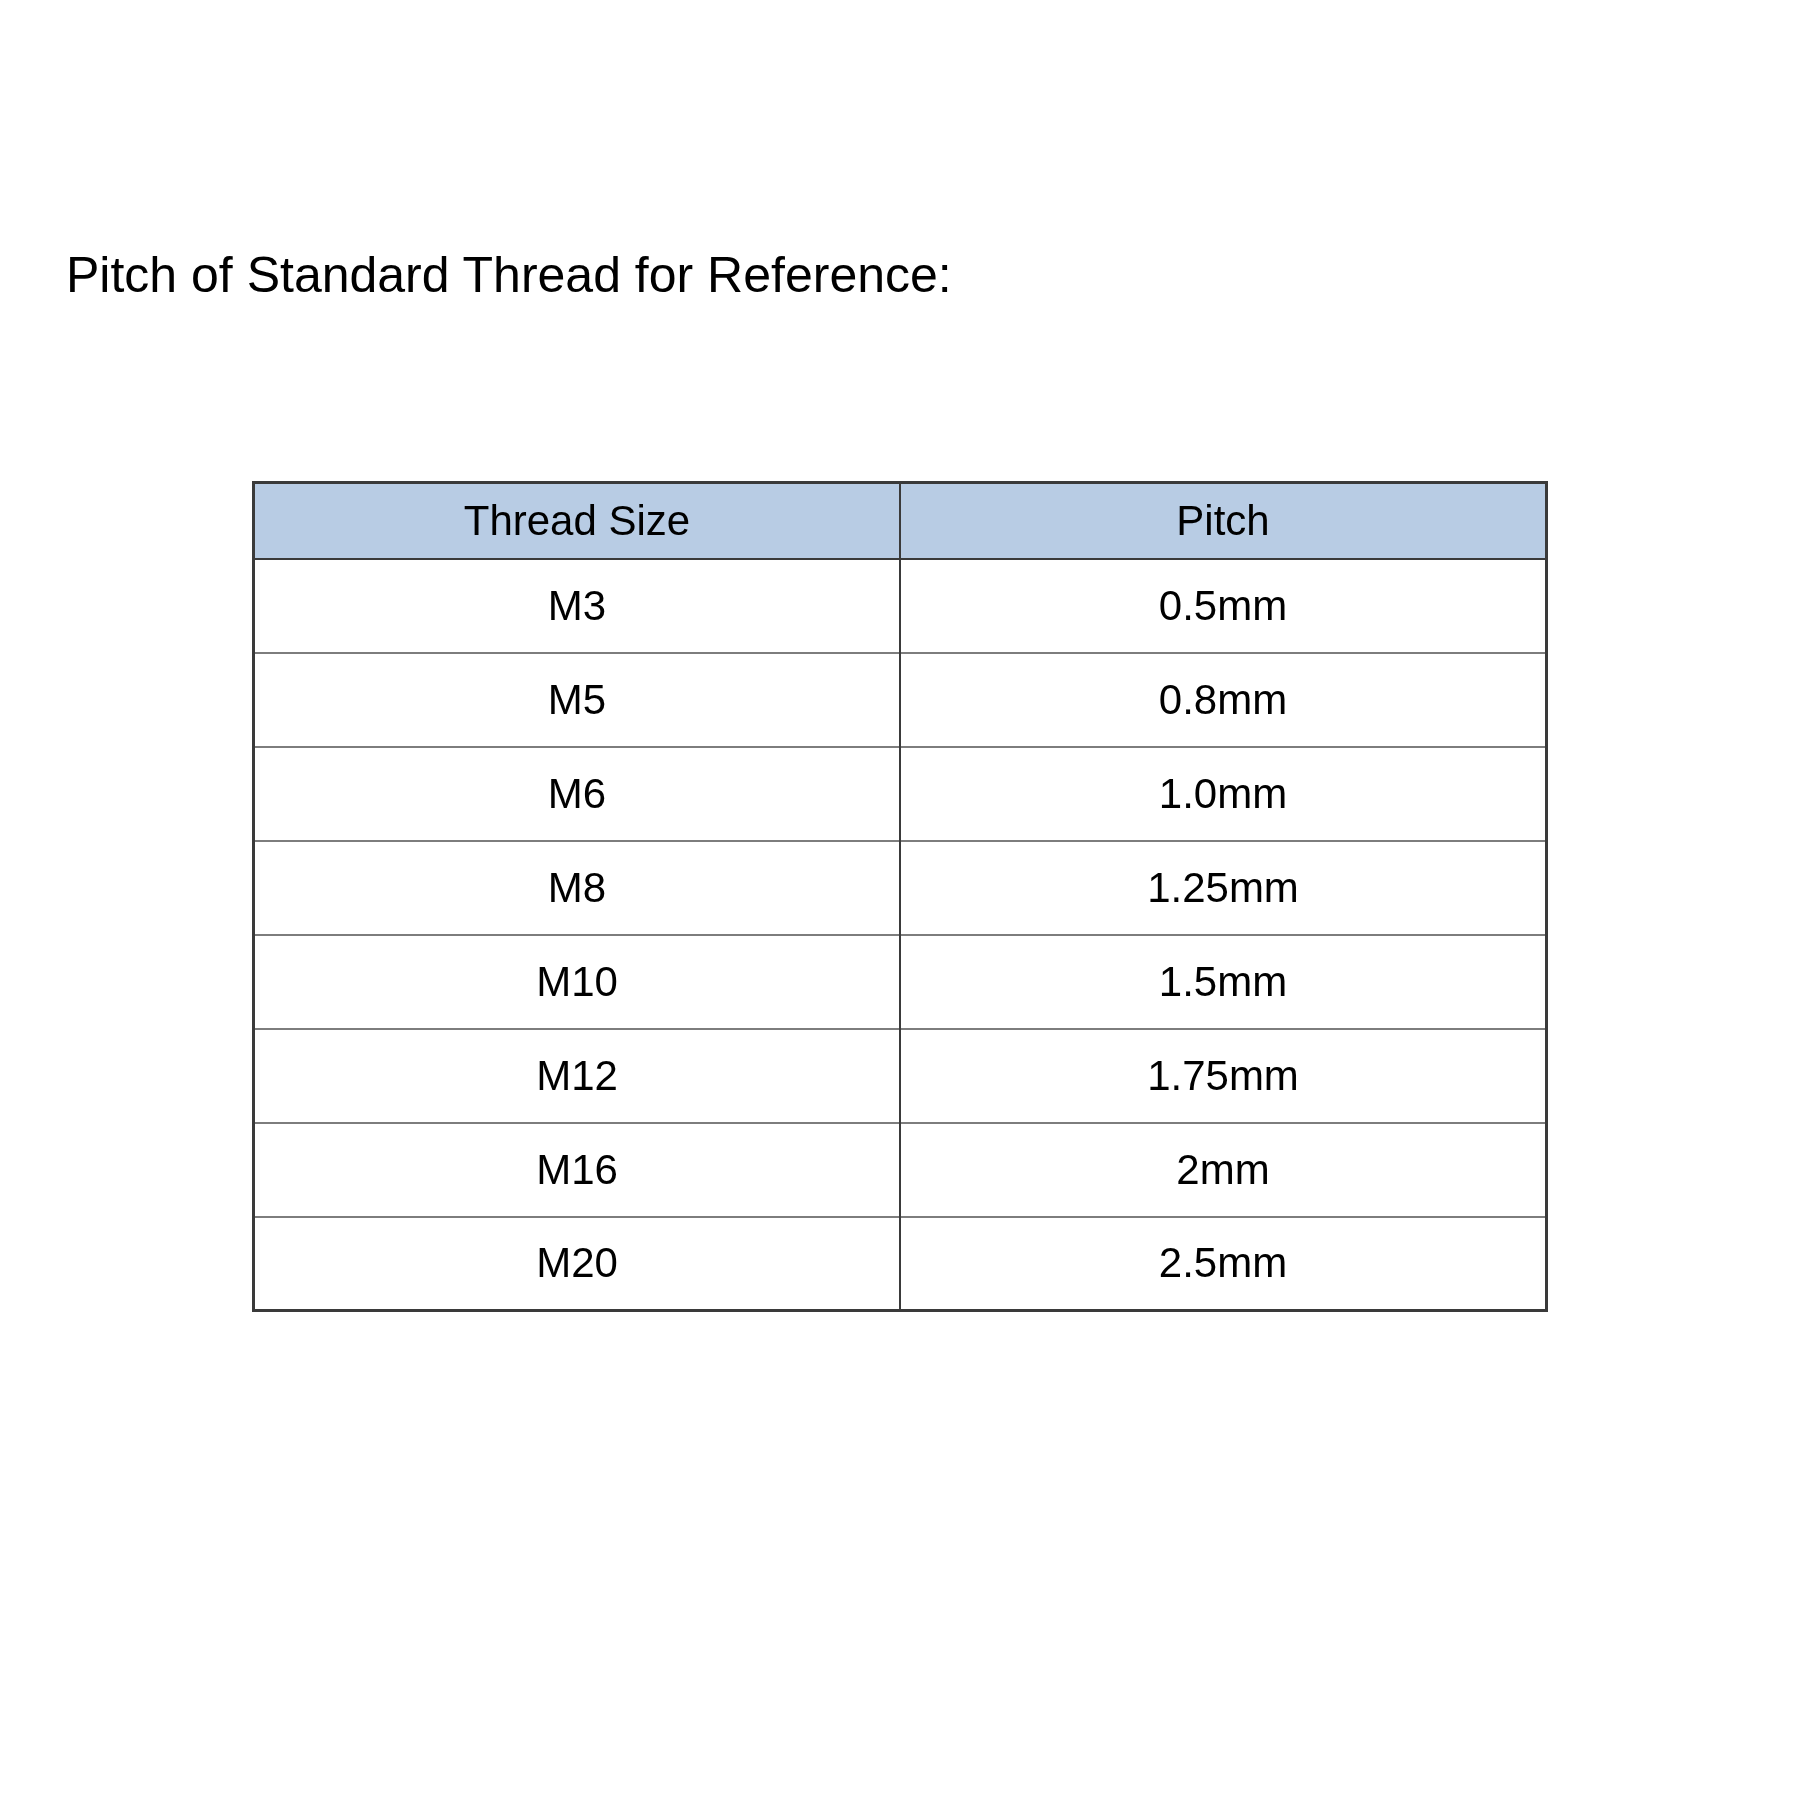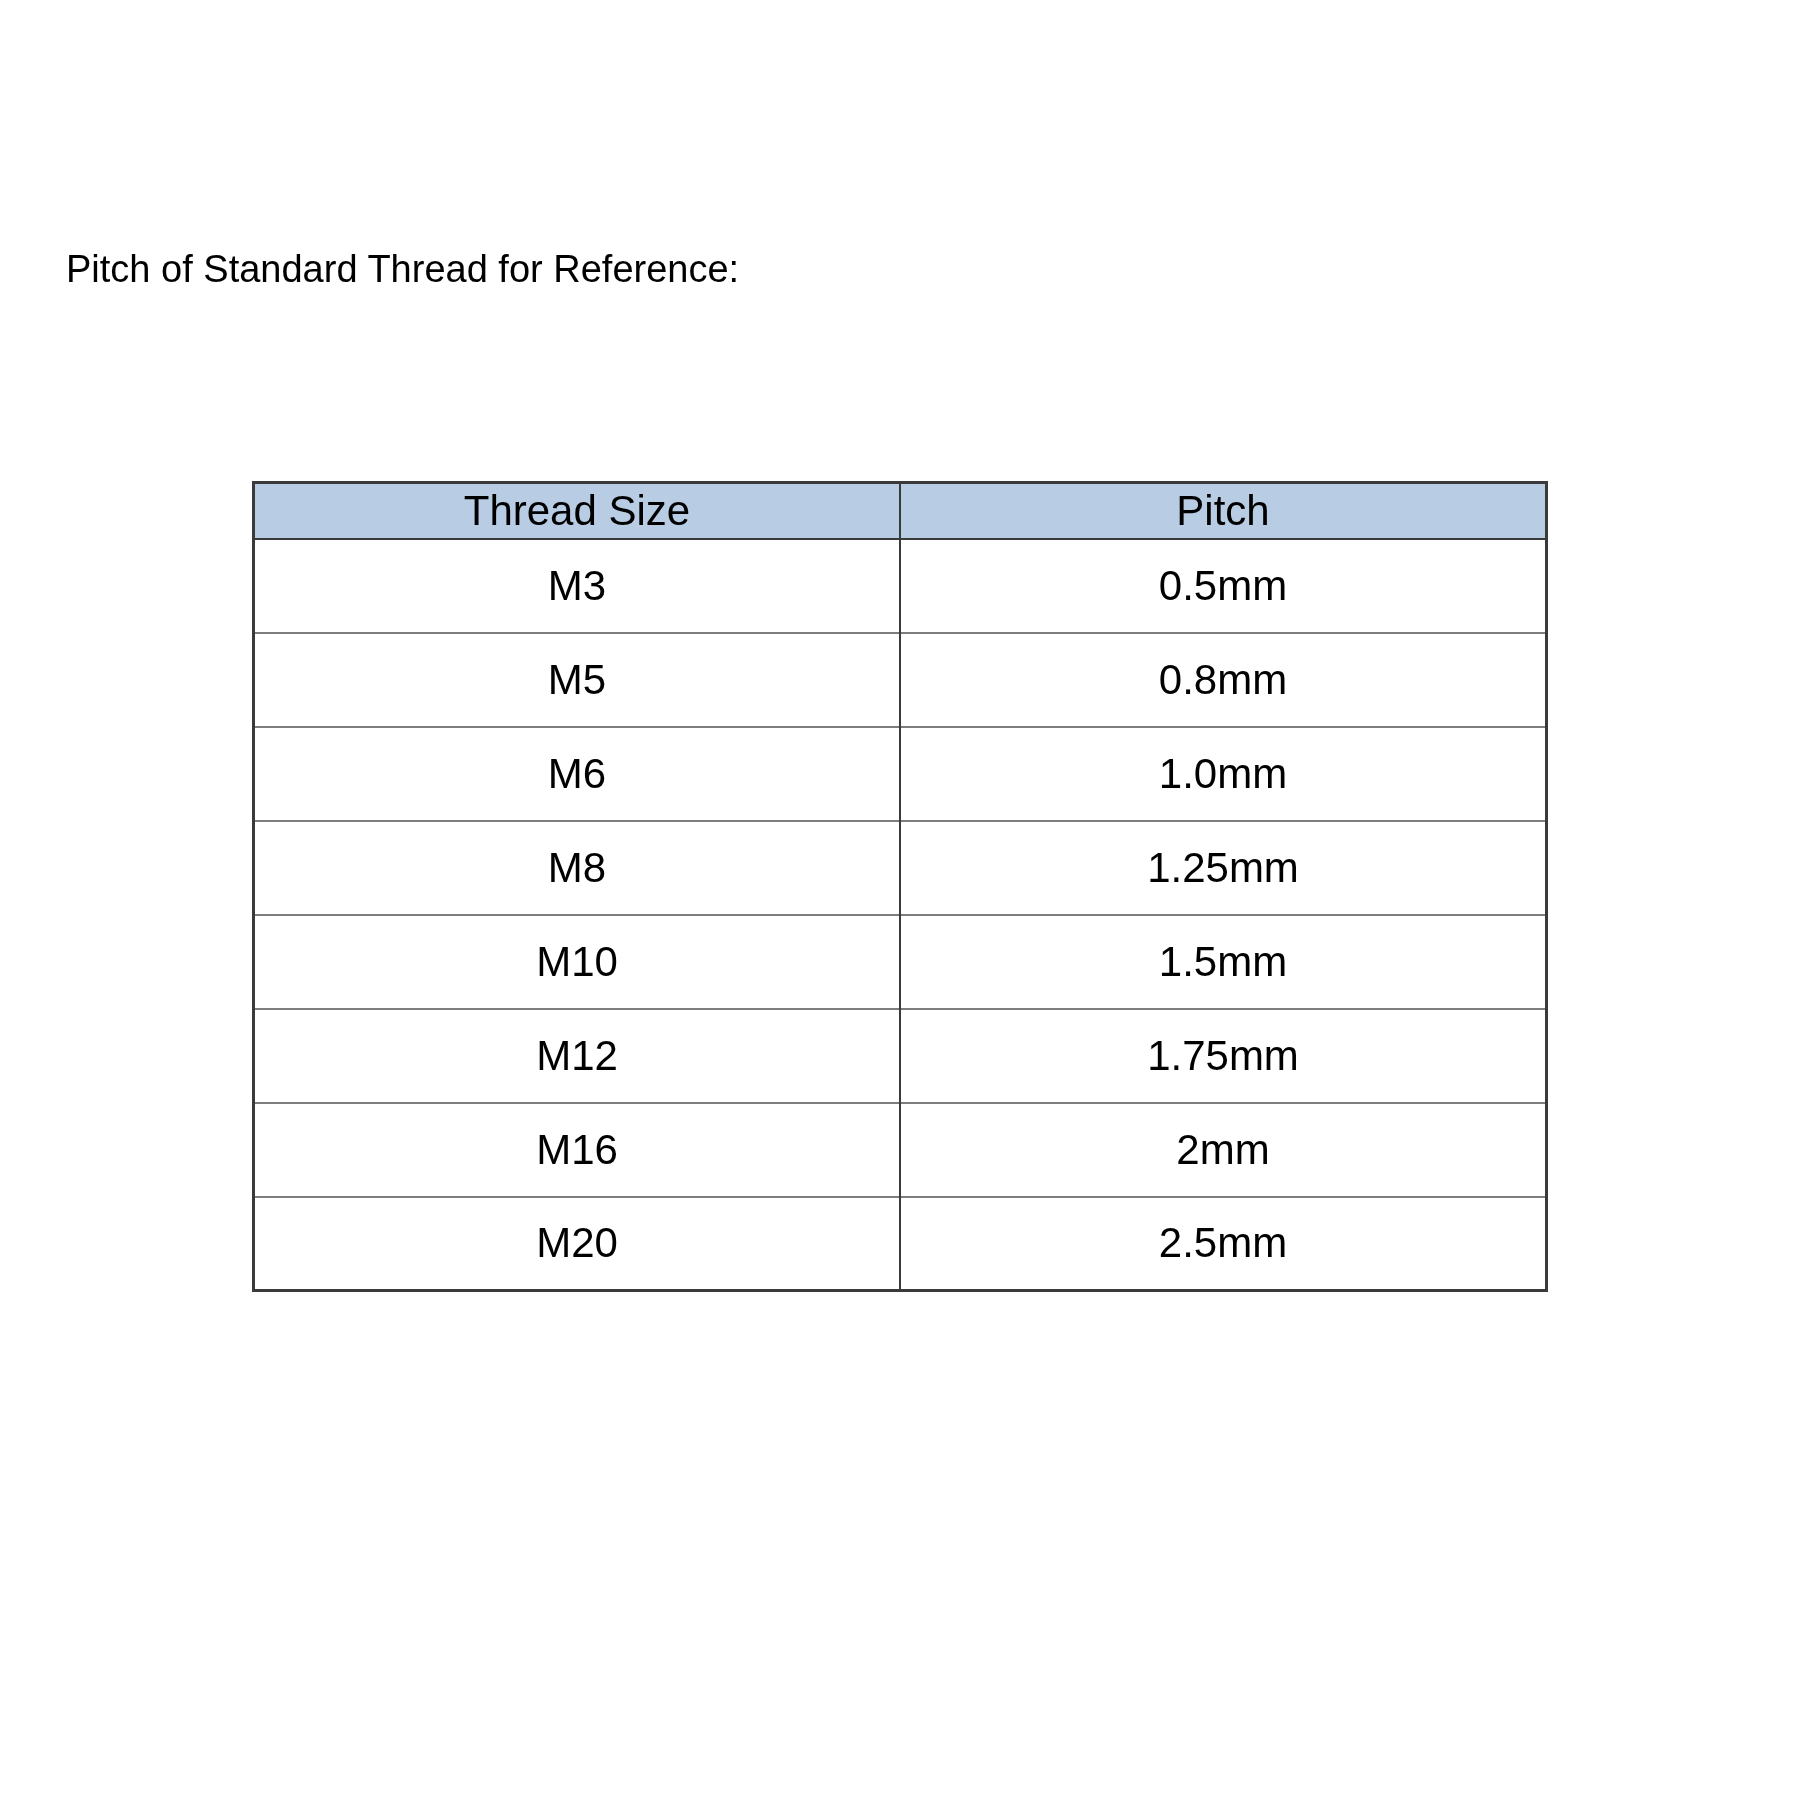--- a/index.html
+++ b/index.html
@@ -13,21 +13,21 @@
     width: 1800px;
     height: 1800px;
     background: #ffffff;
     overflow: hidden;
   }
   .title {
     position: absolute;
     left: 66px;
     top: 250px;
     margin: 0;
-    font-size: 38px;
+    font-size: 50px;
     font-weight: 400;
     line-height: 1;
     color: #000000;
     letter-spacing: 0px;
     white-space: nowrap;
   }
   .ref-table {
     position: absolute;
     left: 252px;
     top: 481px;
@@ -40,21 +40,21 @@
   .ref-table td {
     width: 50%;
     text-align: center;
     vertical-align: middle;
     font-size: 42px;
     font-weight: 400;
     color: #000000;
     padding: 0;
   }
   .ref-table thead tr {
-    height: 56px;
+    height: 76px;
   }
   .ref-table tbody tr {
     height: 94px;
   }
   .ref-table th {
     background: #b8cce4;
     border-bottom: 2px solid #3a3a3a;
   }
   .ref-table th:first-child,
   .ref-table td:first-child {

